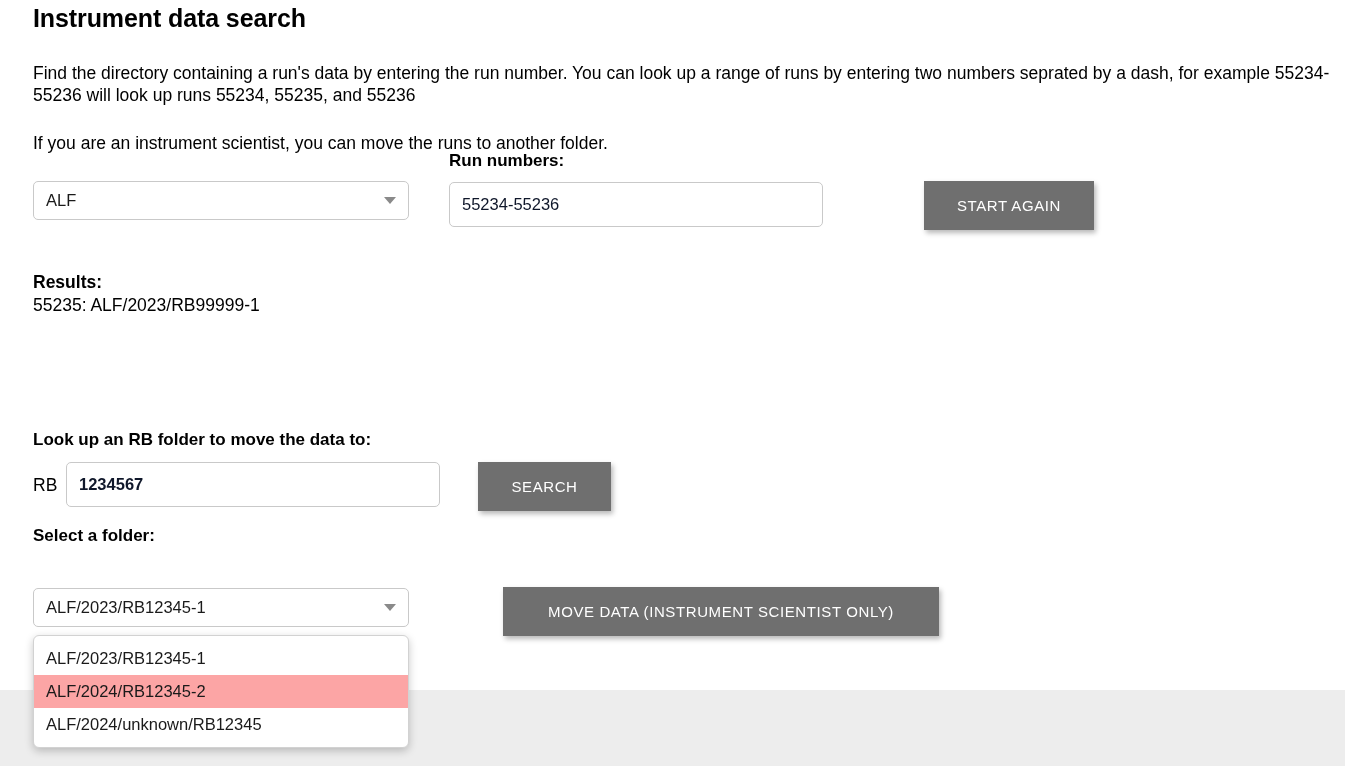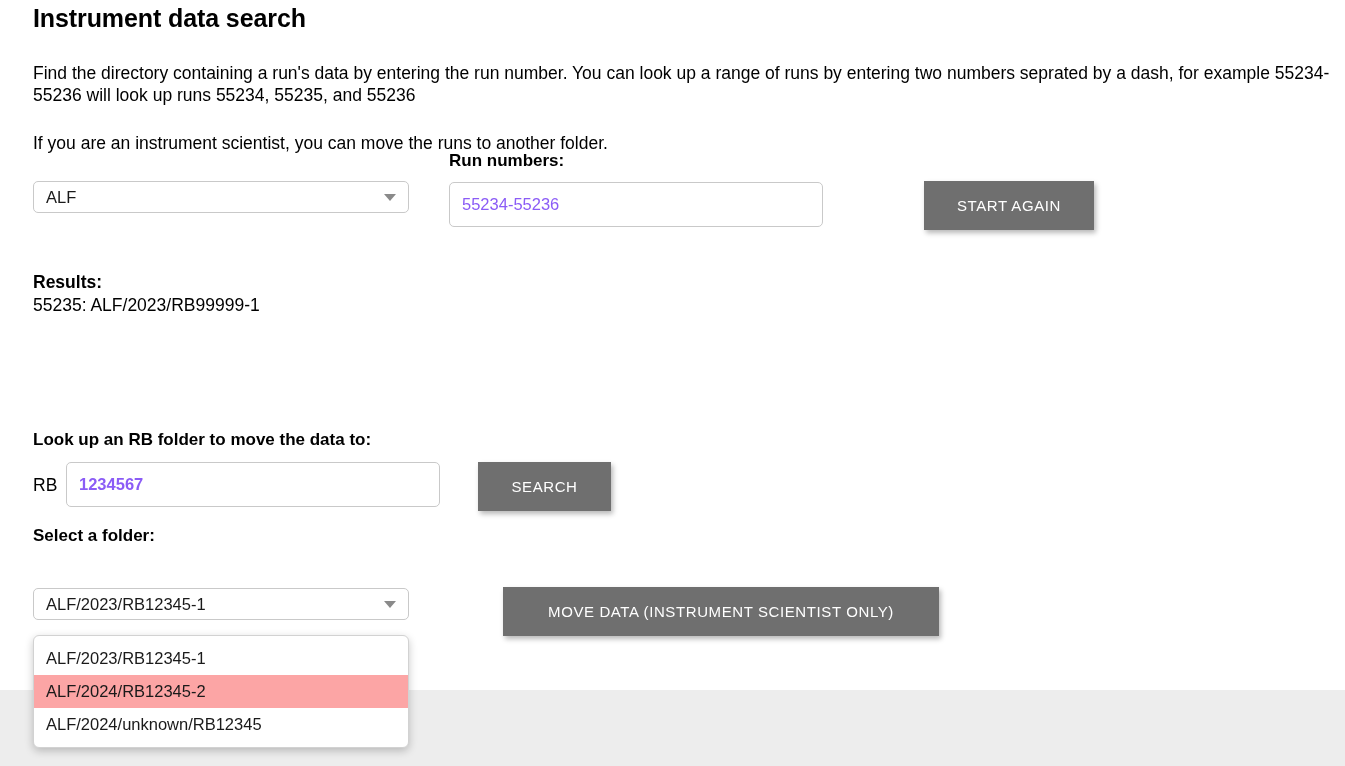--- a/index.html
+++ b/index.html
@@ -82,21 +82,21 @@
   .lbl-rb         { position: absolute; left: 33px; top: 430px; }
   .lbl-folder     { position: absolute; left: 33px; top: 526px; }
 
   
   .select-box {
     position: absolute;
     box-sizing: border-box;
     background: #ffffff;
     border: 1px solid #c9c9c9;
     border-radius: 5px;
-    height: 32px;
+    height: 39px;
     display: flex;
     align-items: center;
     padding: 0 12px 0 12px;
     cursor: pointer;
   }
   .select-box .sel-value {
     flex: 1 1 auto;
     font-size: 16.5px;
     color: #1a1a1a;
     white-space: nowrap;
@@ -118,21 +118,21 @@
   
   .text-input {
     position: absolute;
     box-sizing: border-box;
     background: #ffffff;
     border: 1px solid #c9c9c9;
     border-radius: 5px;
     height: 45px;
     font-family: "Liberation Sans", sans-serif;
     font-size: 16.5px;
-    color: #8b5cf6;
+    color: #0f172a;
     padding: 0 12px;
     outline: none;
   }
   #runs-input { left: 449px; top: 182px; width: 374px; }
   #rb-input   { left: 66px;  top: 462px; width: 374px; font-weight: bold; }
 
   .rb-prefix {
     position: absolute;
     left: 33px;
     top: 475px;

